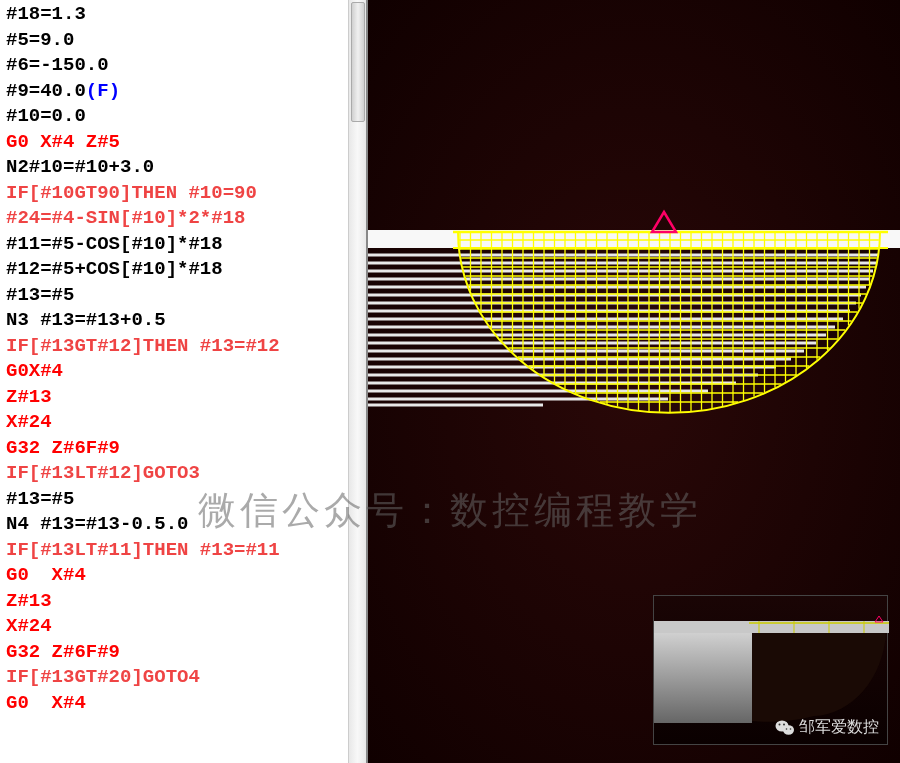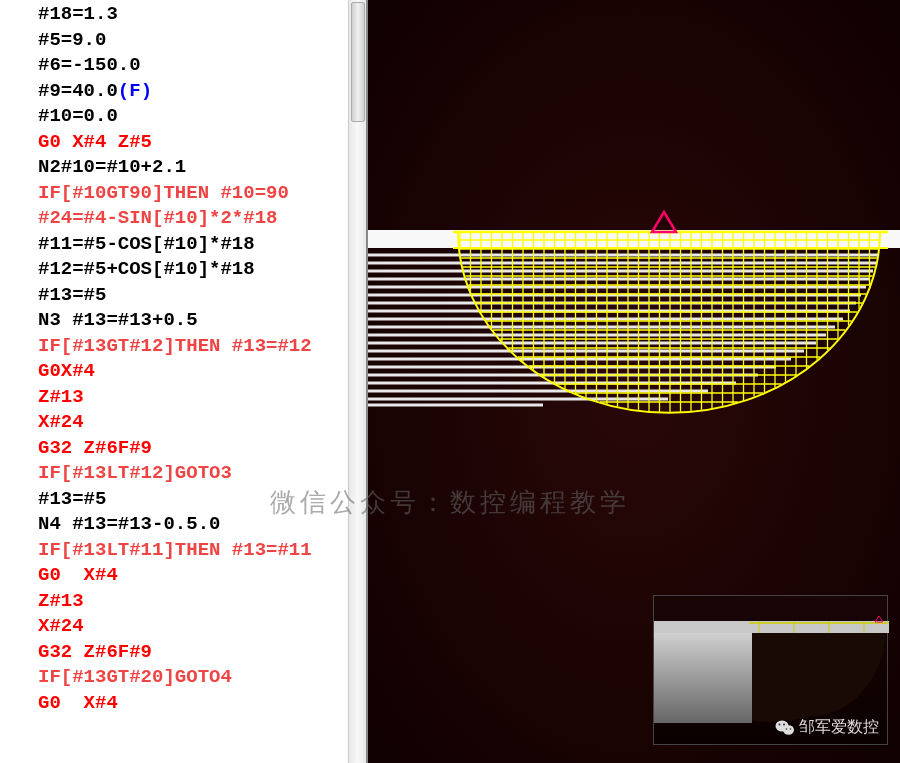--- a/index.html
+++ b/index.html
@@ -16,21 +16,20 @@
       width: 100%;
       height: 100%;
     }
     .code-panel {
       width: 368px;
       height: 100%;
       background: #ffffff;
       border-right: 2px solid #888;
       position: relative;
       overflow: hidden;
-      padding-left: 32px;
     }
     .code-content {
       padding: 2px 6px;
       font-size: 19px;
       font-weight: bold;
       line-height: 25.5px;
       font-family: 'Courier New', monospace;
       letter-spacing: 0px;
     }
     .code-line {
@@ -99,42 +98,42 @@
     .wechat-icon {
       width: 20px;
       height: 18px;
       position: relative;
     }
     .watermark {
       position: absolute;
       top: 485px;
       left: 50%;
       transform: translateX(-50%);
-      font-size: 26px;
+      font-size: 38px;
       color: rgba(100, 100, 100, 0.55);
       font-family: 'SimSun', 'Microsoft YaHei', sans-serif;
       white-space: nowrap;
       pointer-events: none;
       z-index: 10;
       letter-spacing: 4px;
     }
   </style>
 </head>
 <body>
 
 <div class="main-container">
   <div class="code-panel">
     <div class="code-content" id="code-lines">
         <div class="code-line"><span class="black">#18=1.3</span></div>
         <div class="code-line"><span class="black">#5=9.0</span></div>
         <div class="code-line"><span class="black">#6=-150.0</span></div>
         <div class="code-line"><span class="black">#9=40.0</span><span class="blue">(F)</span></div>
         <div class="code-line"><span class="black">#10=0.0</span></div>
         <div class="code-line"><span class="red">G0 X#4 Z#5</span></div>
-        <div class="code-line"><span class="black">N2#10=#10+2.1</span></div>
+        <div class="code-line"><span class="black">N2#10=#10+3.0</span></div>
         <div class="code-line"><span class="magenta">IF[#10GT90]THEN #10=90</span></div>
         <div class="code-line"><span class="magenta">#24=#4-SIN[#10]*2*#18</span></div>
         <div class="code-line"><span class="black">#11=#5-COS[#10]*#18</span></div>
         <div class="code-line"><span class="black">#12=#5+COS[#10]*#18</span></div>
         <div class="code-line"><span class="black">#13=#5</span></div>
         <div class="code-line"><span class="black">N3 #13=#13+0.5</span></div>
         <div class="code-line"><span class="magenta">IF[#13GT#12]THEN #13=#12</span></div>
         <div class="code-line"><span class="red">G0X#4</span></div>
         <div class="code-line"><span class="red">Z#13</span></div>
         <div class="code-line"><span class="red">X#24</span></div>

